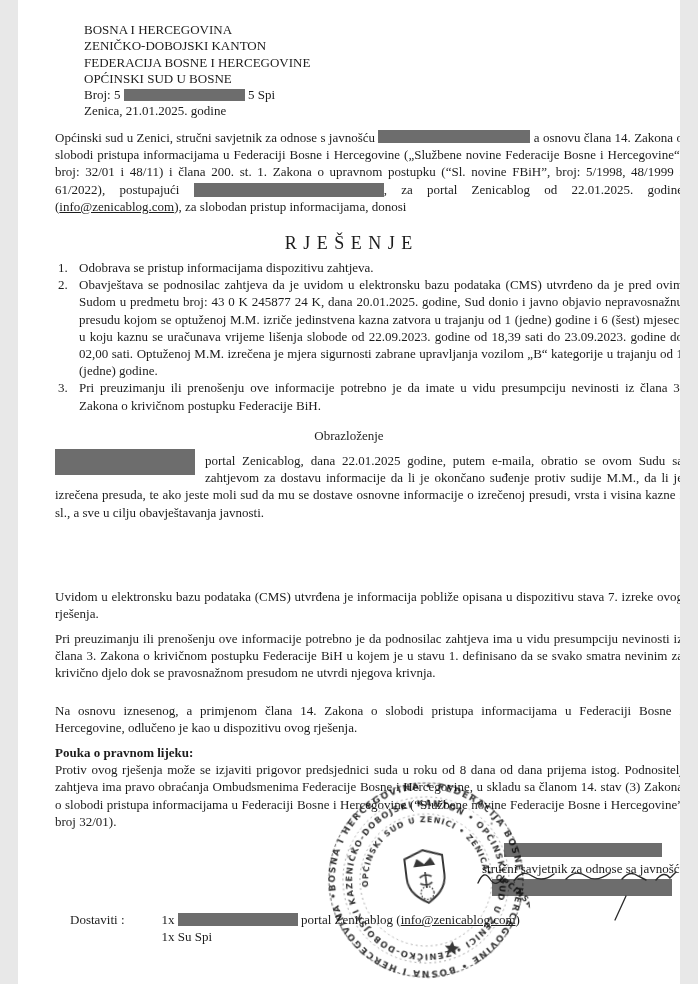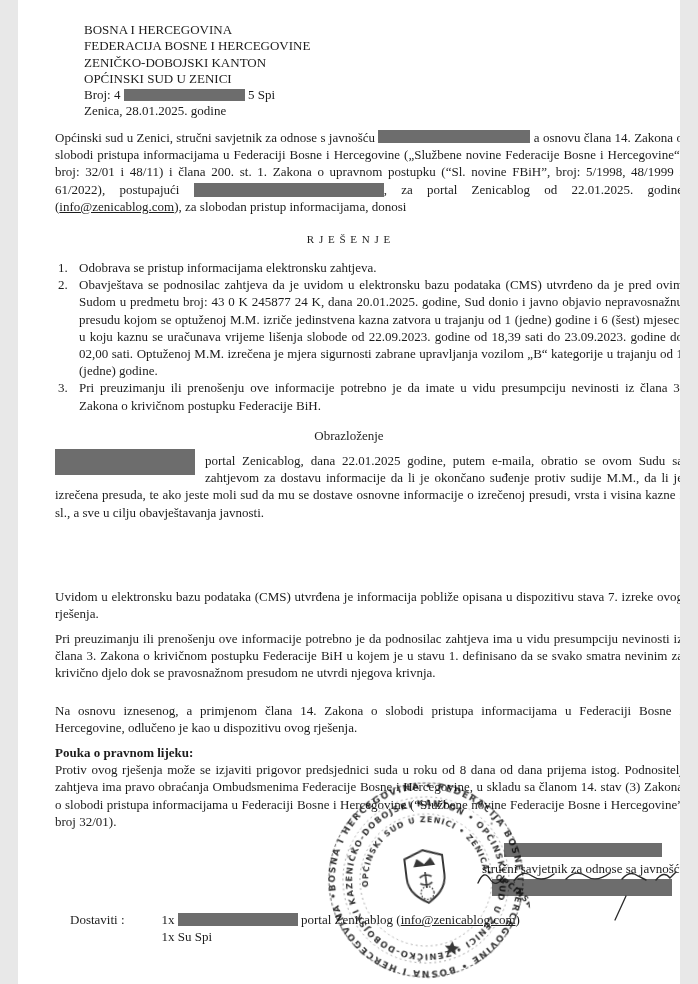--- a/index.html
+++ b/index.html
@@ -12,21 +12,21 @@
   }
   .abs { position:absolute; }
   p, .p { margin:0; text-align:justify; line-height:17.2px; }
   .header { top:22px; left:66px; line-height:16.3px; }
   .redact { display:inline-block; background:var(--redaction); height:12px; vertical-align:-1px; }
   .redact-block { background:var(--redaction); }
   .intro { top:129px; left:37px; width:628px; }
   .r-intro1 { width:152px; height:13px; }
   .r-intro2 { width:190px; height:14px; vertical-align:-3px; }
   .r-broj { width:121px; height:12px; vertical-align:-2px; }
-  .title { top:233px; left:0; width:100%; text-align:center; letter-spacing:1px; font-size:11px; }
+  .title { top:233px; left:0; width:100%; text-align:center; letter-spacing:1px; font-size:18px; }
   .list { top:259px; left:40px; width:625px; }
   .li { display:flex; }
   .li-num { flex:none; width:21px; line-height:17.2px; }
   .li-text { flex:1; }
   .section-head { top:428px; left:0; width:100%; text-align:center; }
   .p1 { top:452px; left:37px; width:628px; }
   .r-p1 { float:left; width:140px; height:26px; margin:-3px 10px 0 0; }
   .p2 { top:541px; left:37px; width:628px; }
   .p3 { top:588px; left:37px; width:628px; }
   .p4 { top:630px; left:37px; width:628px; }
@@ -50,39 +50,39 @@
   .ring2 { font-size:8.5px; letter-spacing:1.2px; }
   .ring3 { font-size:8px; letter-spacing:1px; }
 </style>
 </head>
 <body>
 
 <div class="page">
 
   <div class="abs header">
     <div>BOSNA I HERCEGOVINA</div>
+    <div>ZENIČKO-DOBOJSKI KANTON</div>
     <div>FEDERACIJA BOSNE I HERCEGOVINE</div>
-    <div>ZENIČKO-DOBOJSKI KANTON</div>
-    <div>OPĆINSKI SUD U ZENICI</div>
+    <div>OPĆINSKI SUD U BOSNE</div>
     <div>
-      <span>Broj: 4</span>
+      <span>Broj: 5</span>
       <span class="redact r-broj"></span>
       <span>5 Spi</span>
     </div>
-    <div>Zenica, 28.01.2025. godine</div>
+    <div>Zenica, 21.01.2025. godine</div>
   </div>
 
   <p class="abs intro"><span>Općinski sud u Zenici, stručni savjetnik za odnose s javnošću </span><span class="redact r-intro1"></span><span> a osnovu člana 14. Zakona o slobodi pristupa informacijama u Federaciji Bosne i Hercegovine („Službene novine Federacije Bosne i Hercegovine“, broj: 32/01 i 48/11) i člana 200. st. 1. Zakona o upravnom postupku (“Sl. novine FBiH”, broj: 5/1998, 48/1999 i 61/2022), postupajući </span><span class="redact r-intro2"></span><span>, za portal Zenicablog od 22.01.2025. godine (</span><span class="u">info@zenicablog.com</span><span>), za slobodan pristup informacijama, donosi</span></p>
 
   <div class="abs title">R J E Š E N J E</div>
 
   <div class="abs list">
     <div class="li">
       <div class="li-num">1.</div>
-      <p class="li-text">Odobrava se pristup informacijama elektronsku zahtjeva.</p>
+      <p class="li-text">Odobrava se pristup informacijama dispozitivu zahtjeva.</p>
     </div>
     <div class="li">
       <div class="li-num">2.</div>
       <p class="li-text">Obavještava se podnosilac zahtjeva da je uvidom u elektronsku bazu podataka (CMS) utvrđeno da je pred ovim Sudom u predmetu broj: 43 0 K 245877 24 K, dana 20.01.2025. godine, Sud donio i javno objavio nepravosnažnu presudu kojom se optuženoj M.M. izriče jedinstvena kazna zatvora u trajanju od 1 (jedne) godine i 6 (šest) mjeseci u koju kaznu se uračunava vrijeme lišenja slobode od 22.09.2023. godine od 18,39 sati do 23.09.2023. godine do 02,00 sati. Optuženoj M.M. izrečena je mjera sigurnosti zabrane upravljanja vozilom „B“ kategorije u trajanju od 1 (jedne) godine.</p>
     </div>
     <div class="li">
       <div class="li-num">3.</div>
       <p class="li-text">Pri preuzimanju ili prenošenju ove informacije potrebno je da imate u vidu presumpciju nevinosti iz člana 3. Zakona o krivičnom postupku Federacije BiH.</p>
     </div>
   </div>

